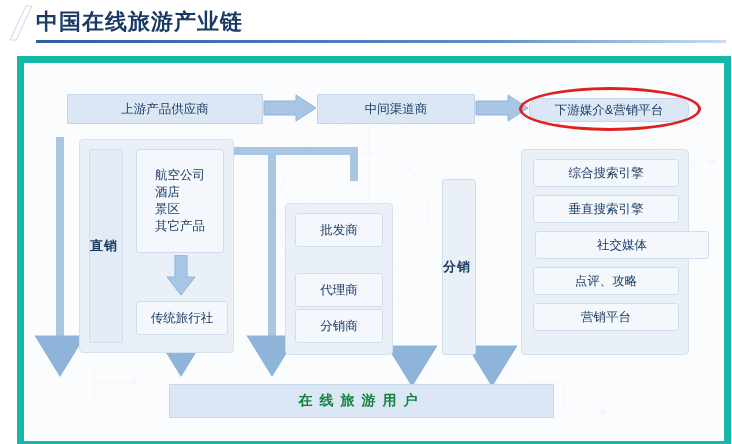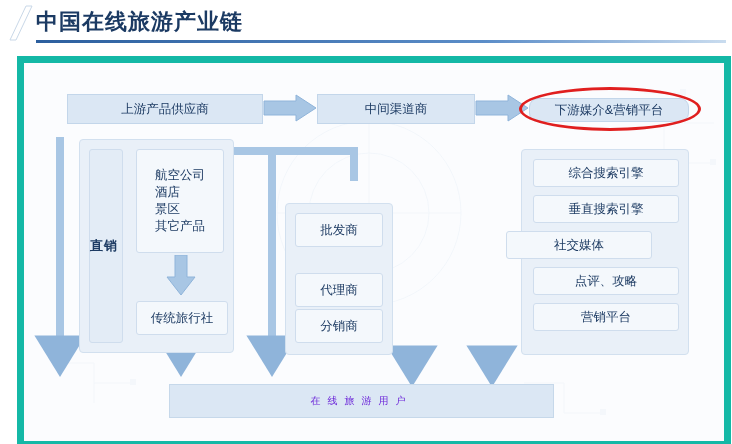--- a/index.html
+++ b/index.html
@@ -136,24 +136,24 @@
 
   
   .bottombar {
     position: absolute;
     box-sizing: border-box;
     background: #dbe7f4;
     border: 1px solid #c6d8ea;
     display: flex;
     align-items: center;
     justify-content: center;
-    color: #6d28d9;
-    font-size: 10px;
+    color: #15803d;
+    font-size: 14px;
     letter-spacing: 7px;
-    font-weight: 400;
+    font-weight: 700;
   }
 
   .multi {
     display: block;
     white-space: pre-line;
   }
 
   .redring {
     position: absolute;
     box-sizing: border-box;
@@ -275,29 +275,32 @@
     <div class="card" style="left:271px; top:150px; width:88px; height:34px;">
       <span>批发商</span>
     </div>
     <div class="card" style="left:271px; top:210px; width:88px; height:34px;">
       <span>代理商</span>
     </div>
     <div class="card" style="left:271px; top:246px; width:88px; height:34px;">
       <span>分销商</span>
     </div>
 
+    <div class="vertlabel" style="left:418px; top:116px; width:34px; height:176px; background:#e9f0f8;">
+      <span class="multi">分销</span>
+    </div>
 
     <div class="group" style="left:497px; top:86px; width:168px; height:206px;"></div>
     <div class="card" style="left:509px; top:96px; width:146px; height:28px;">
       <span>综合搜索引擎</span>
     </div>
     <div class="card" style="left:509px; top:132px; width:146px; height:28px;">
       <span>垂直搜索引擎</span>
     </div>
-    <div class="card" style="left:482px; top:168px; width:146px; height:28px;">
+    <div class="card" style="left:511px; top:168px; width:174px; height:28px;">
       <span>社交媒体</span>
     </div>
     <div class="card" style="left:509px; top:204px; width:146px; height:28px;">
       <span>点评、攻略</span>
     </div>
     <div class="card" style="left:509px; top:240px; width:146px; height:28px;">
       <span>营销平台</span>
     </div>
 
     <div class="bottombar" style="left:145px; top:321px; width:385px; height:34px;">

